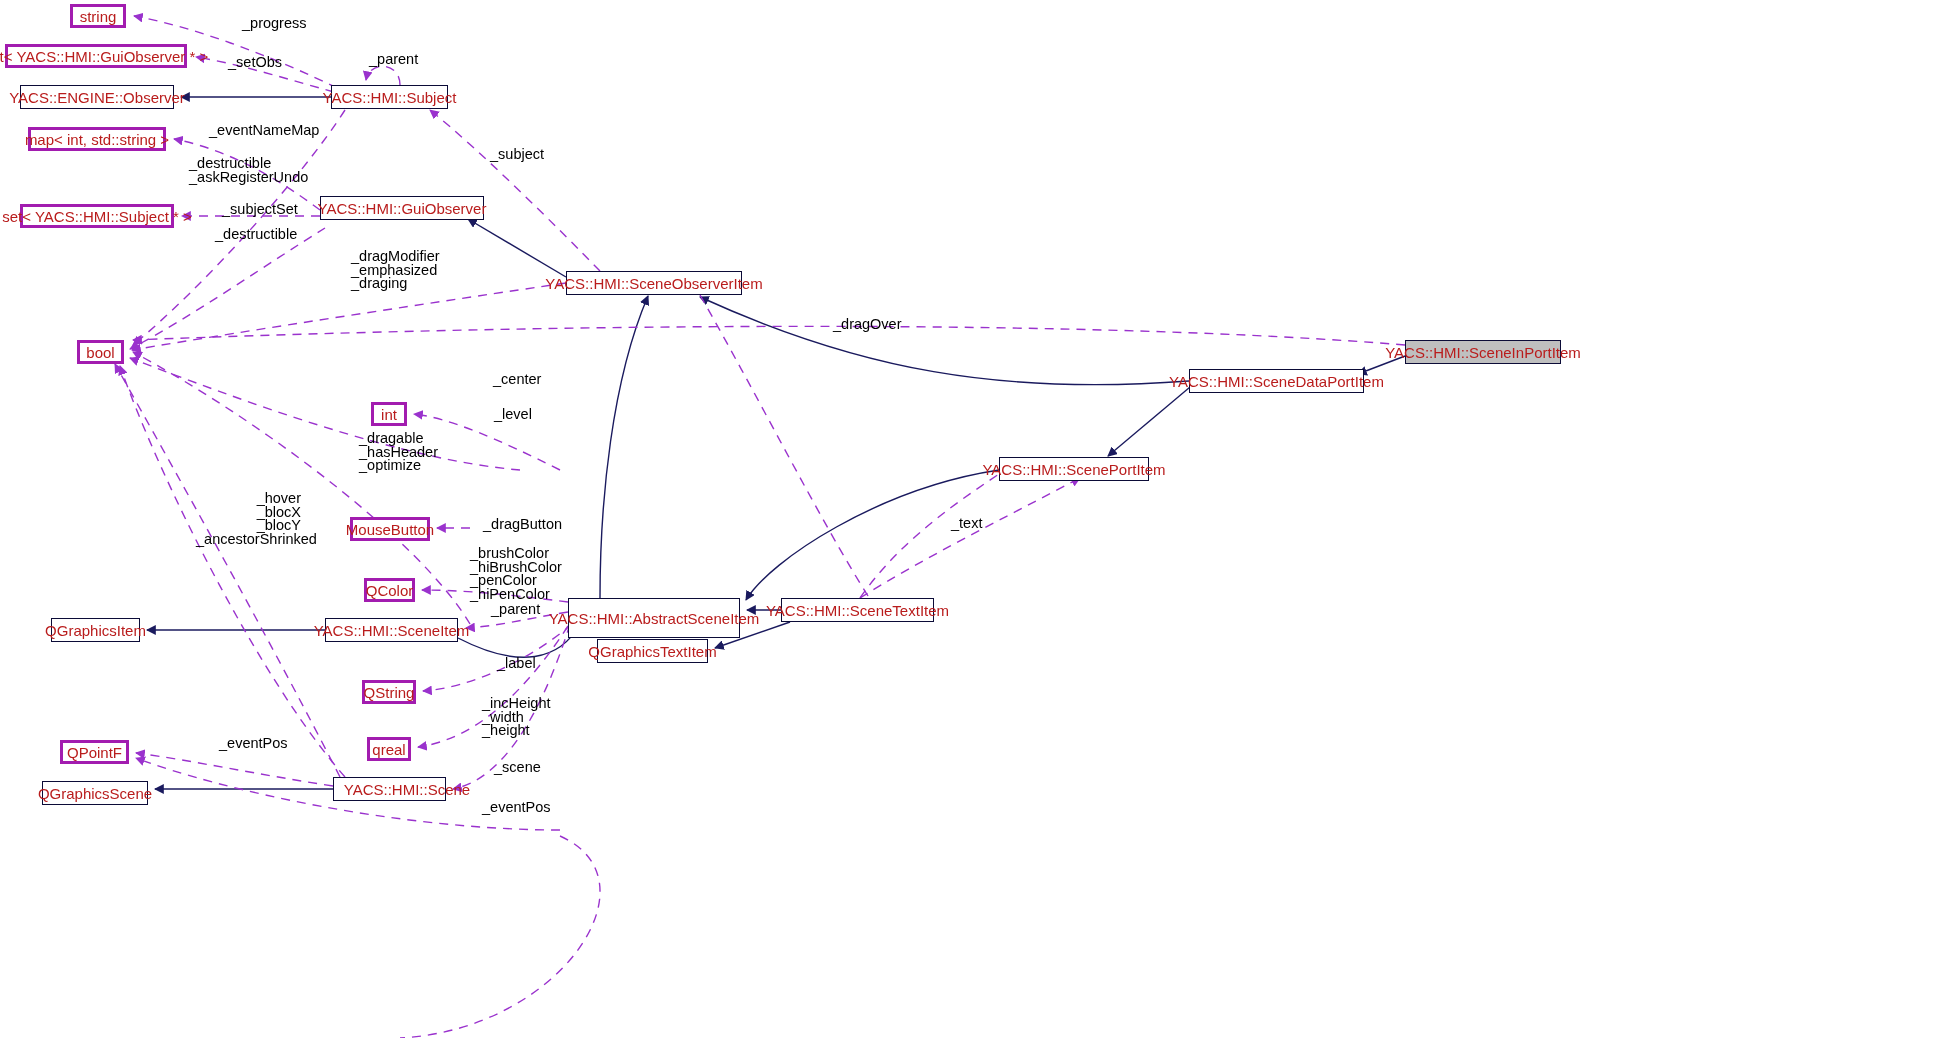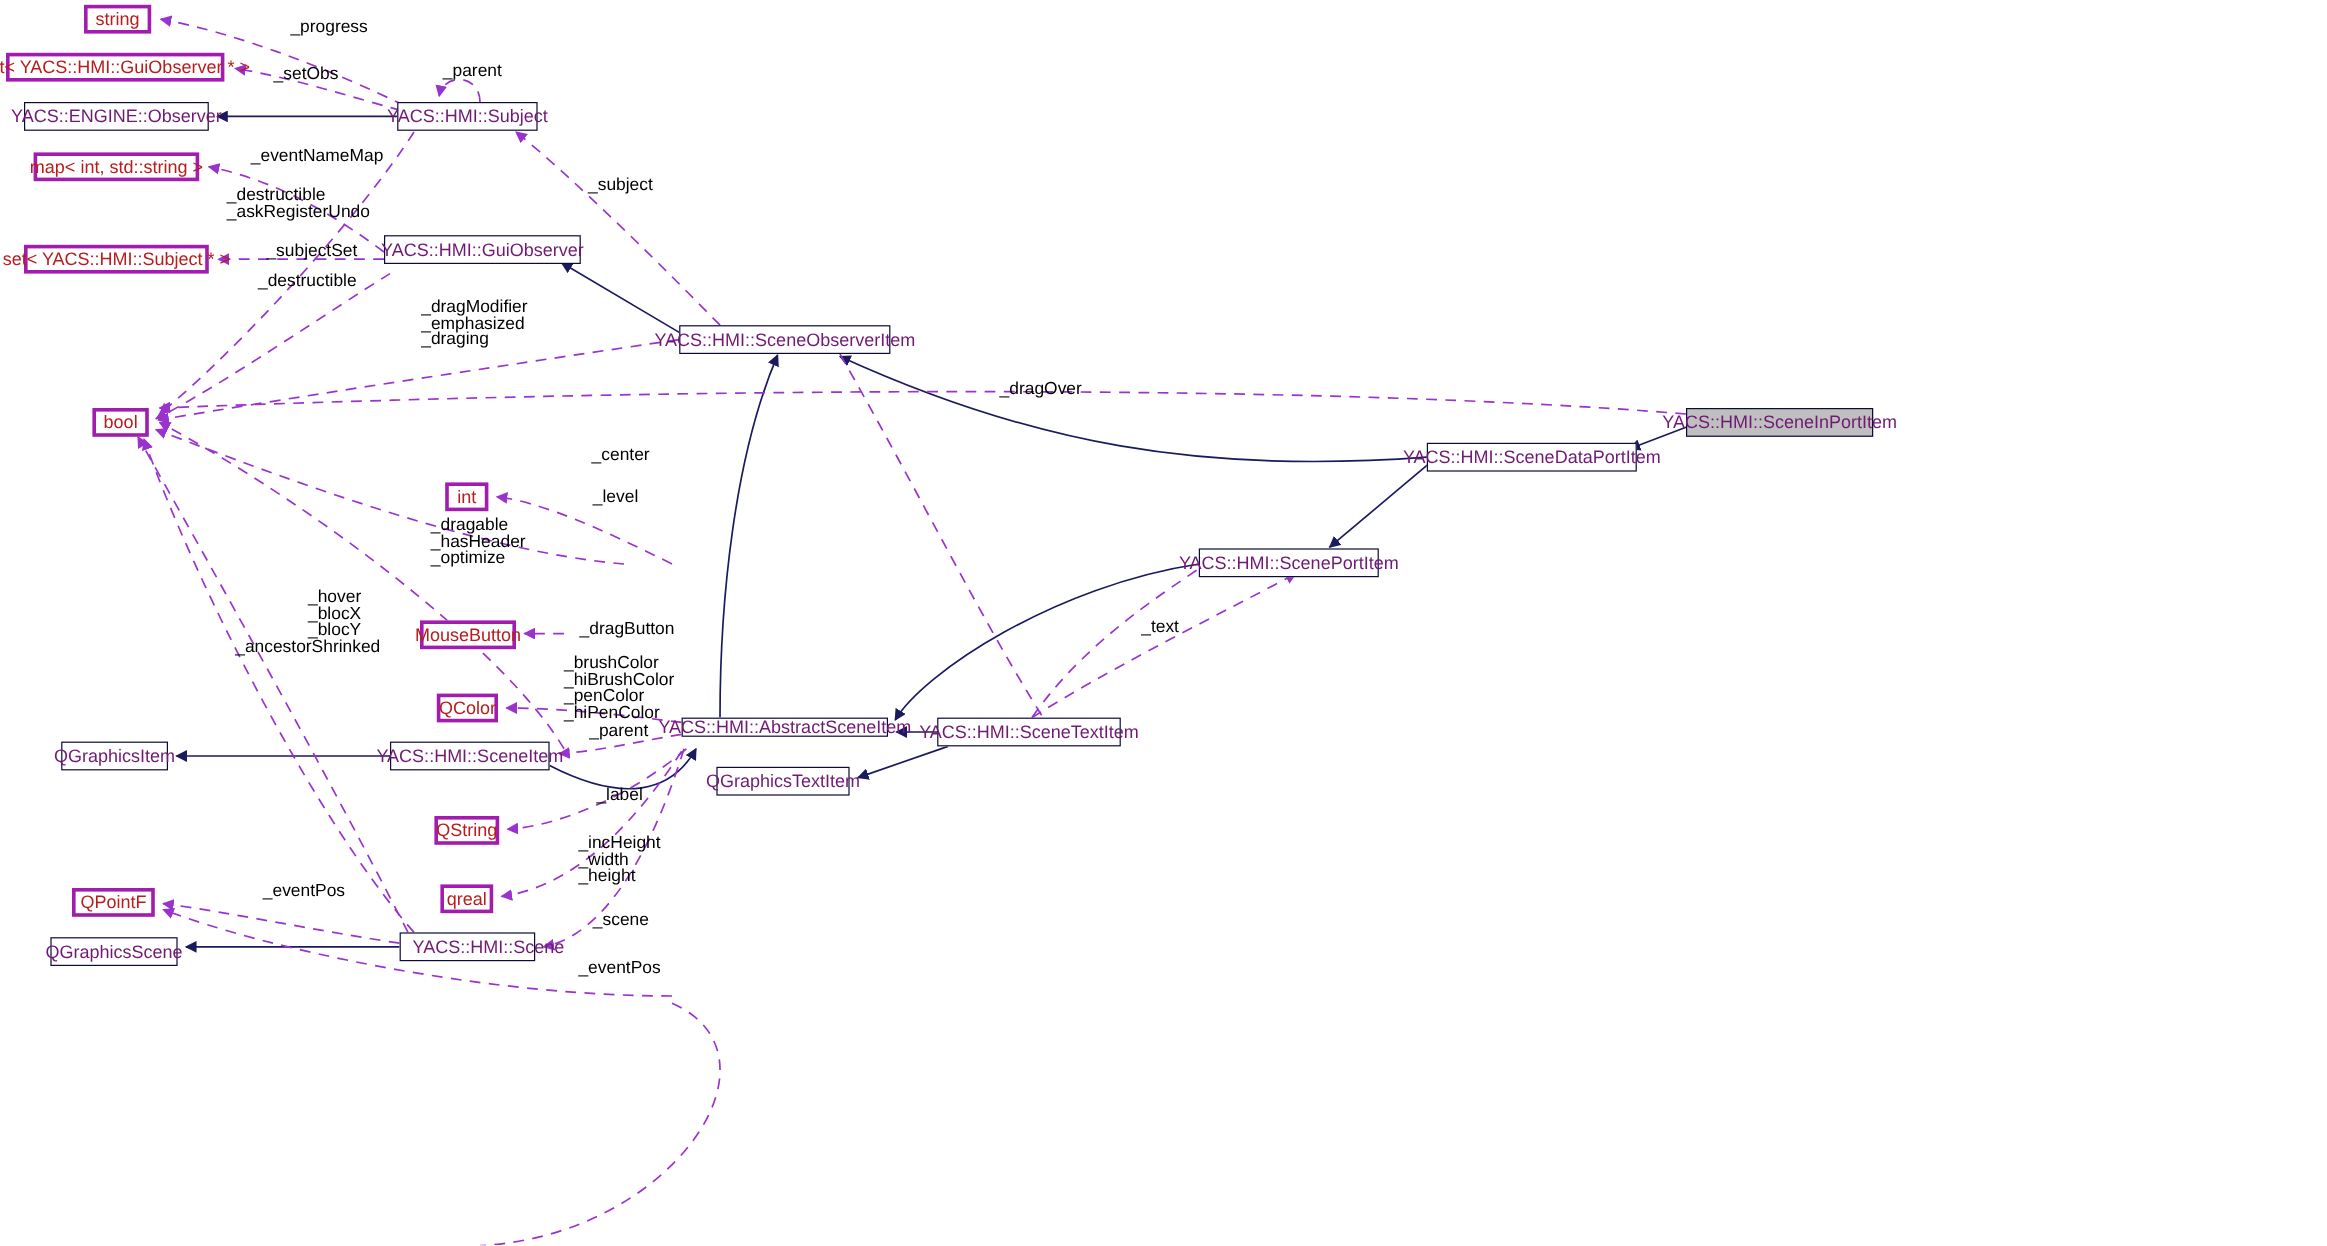--- a/index.html
+++ b/index.html
@@ -24,21 +24,21 @@
   }
   .node{
     position:absolute;
     box-sizing:border-box;
     display:flex;
     align-items:center;
     justify-content:center;
     white-space:nowrap;
     font-size:15px;
     line-height:1;
-    color:#701a75;
+    color:#b91c1c;
     background:#ffffff;
     padding:0 8px;
   }
   .node.cls{
     border:1px solid #0b0b37;
     background:#ffffff;
   }
   .node.ext{
     border:3px solid #a21caf;
     background:#ffffff;
@@ -224,21 +224,21 @@
   </div>
 
   <div class="node cls" style="left:566px;top:271px;width:176px;height:24px;">
     <span>YACS::HMI::SceneObserverItem</span>
   </div>
 
   <div class="node cls" style="left:325px;top:618px;width:133px;height:24px;">
     <span>YACS::HMI::SceneItem</span>
   </div>
 
-  <div class="node cls" style="left:568px;top:598px;width:172px;height:16px;">
+  <div class="node cls" style="left:568px;top:598px;width:172px;height:40px;">
     <span>YACS::HMI::AbstractSceneItem</span>
   </div>
 
   <div class="node cls" style="left:597px;top:639px;width:111px;height:24px;">
     <span>QGraphicsTextItem</span>
   </div>
 
   <div class="node cls" style="left:781px;top:598px;width:153px;height:24px;">
     <span>YACS::HMI::SceneTextItem</span>
   </div>

